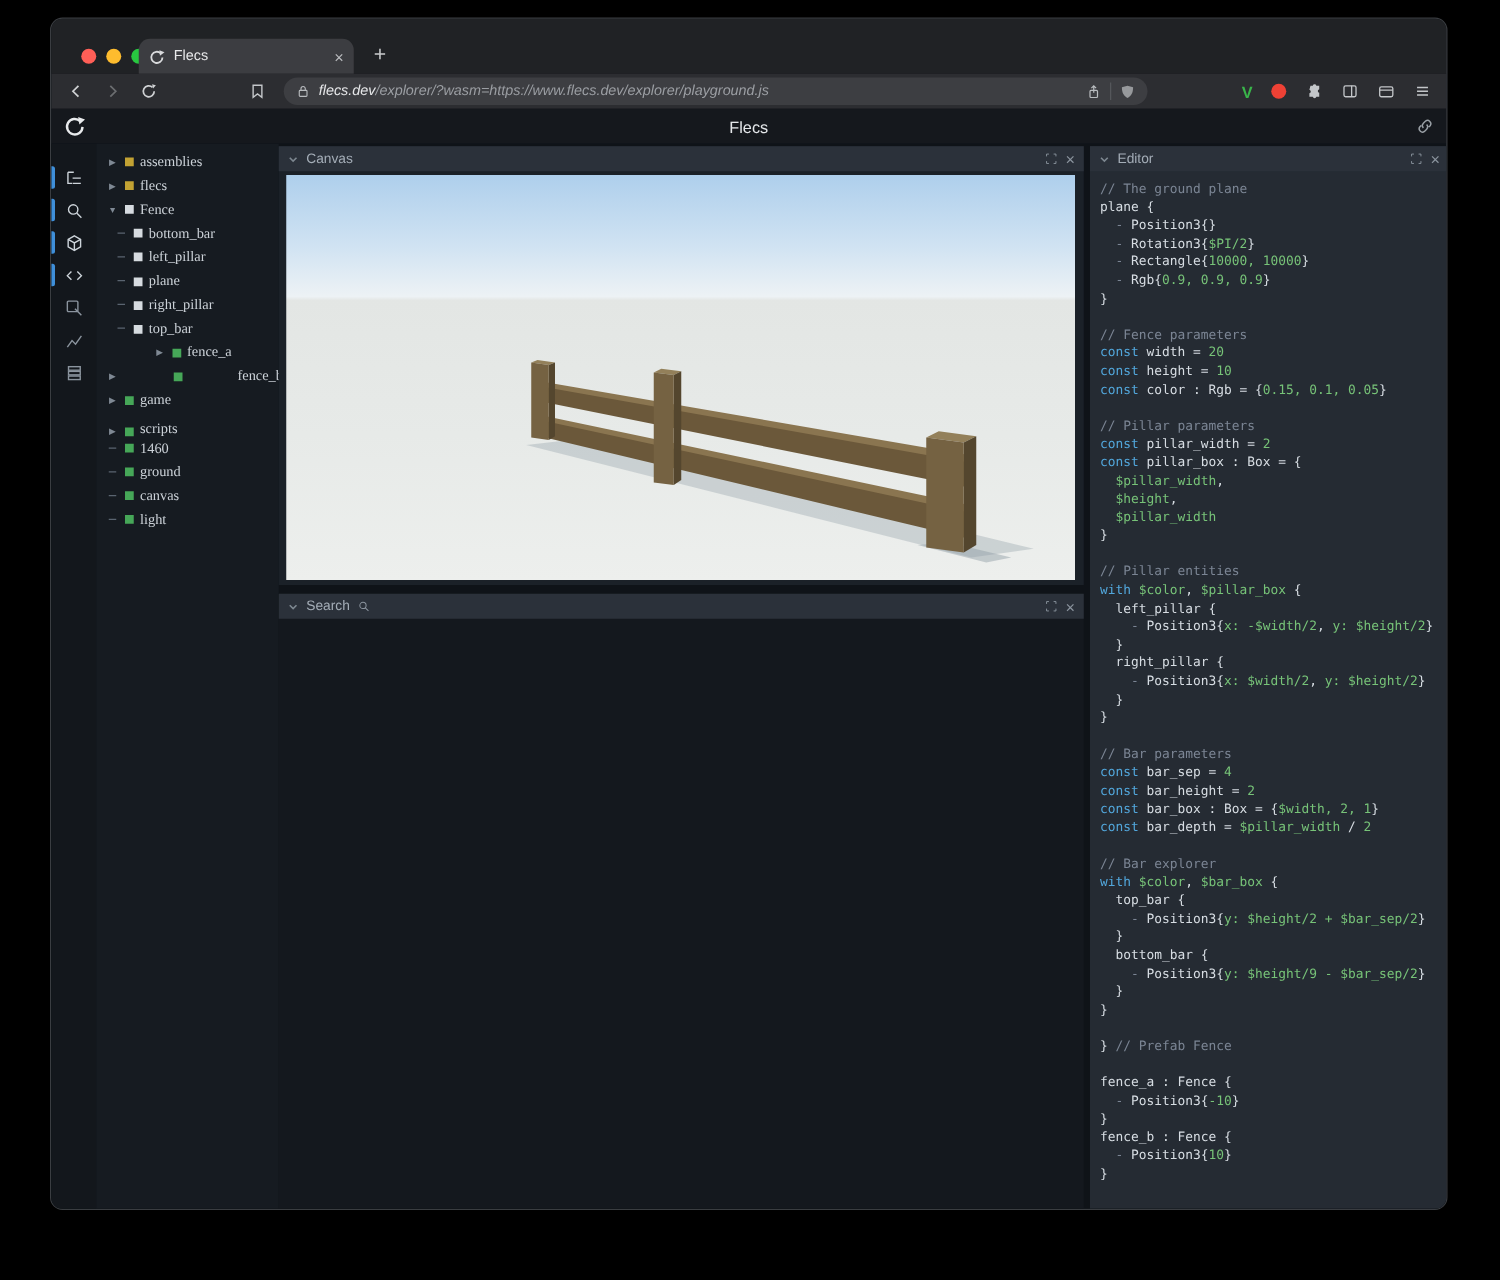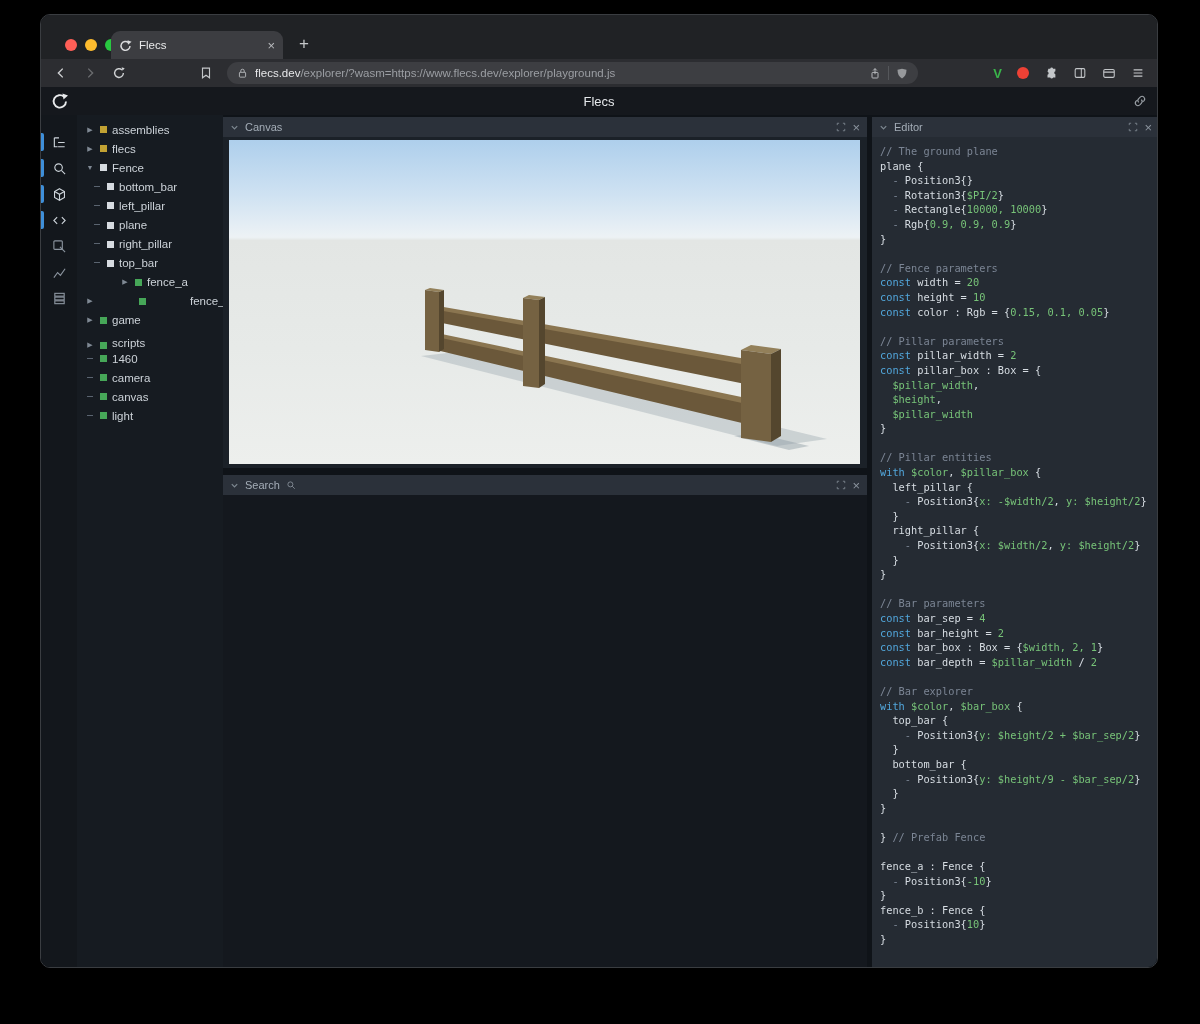--- a/index.html
+++ b/index.html
@@ -23,21 +23,21 @@
 
   .toolbar { position:absolute; left:0; top:44px; right:0; height:28px; background:#2c2d31;
     display:flex; align-items:center; padding:0 12px; gap:13px; }
   .navbtn { width:16px; height:16px; display:flex; align-items:center; justify-content:center; }
   .navbtn svg { stroke:#cfd1d3; fill:none; stroke-width:1.6; }
   .navbtn.dim svg { stroke:#6b6d70; }
   .bookmark-btn { margin-left:58px; }
   .bookmark-btn svg { stroke:#c3c6c9; fill:none; stroke-width:1.3; }
   .omnibox { flex:1; margin-right:62px; height:22px; background:#3d3e42; border-radius:11px;
     display:flex; align-items:center; padding:0 10px; gap:7px; min-width:0; }
-  .url { font-size:11.5px; white-space:nowrap; overflow:hidden; text-overflow:ellipsis; flex:1; }
+  .url { font-size:11.5px; white-space:nowrap; overflow:hidden; text-overflow:ellipsis; flex:1;font-style:italic; }
   .url .host { color:#e6e7e9; } .url .path { color:#9b9ea3; }
   .obx-icon svg { stroke:#b9bcbf; fill:none; stroke-width:1.3; display:block; }
   .obx-sep { width:1px; height:14px; background:#55575b; }
   .ext-cluster { display:flex; align-items:center; gap:15px; }
   .vbadge { color:#39b54a; font-weight:bold; font-size:13px; }
   .reddot { width:12px; height:12px; border-radius:50%; background:#ee4135; }
   .ext-cluster svg { display:block; }
 
   
   .appheader { position:absolute; left:0; top:72px; right:0; height:28px; background:#15181d;
@@ -49,21 +49,21 @@
 
   
   .content { position:absolute; left:0; top:100px; right:0; bottom:0; background:#0f1318; }
 
   .iconbar { position:absolute; left:0; top:0; bottom:0; width:36px; background:#13171c; padding-top:14px; }
   .icell { position:relative; height:26px; display:flex; align-items:center; justify-content:center; color:#8b949e; }
   .icell.on { color:#cdd4da; }
   .abar { position:absolute; left:0; top:4px; width:3px; height:18px; background:#3f8fd9; border-radius:0 2px 2px 0; }
   .ic svg { display:block; stroke:currentColor; fill:none; stroke-width:1.2; }
 
-  .treepanel { position:absolute; left:36px; top:0; bottom:0; width:146px; background:#161b21; padding-top:5px; }
+  .treepanel { position:absolute; left:36px; top:0; bottom:0; width:146px; background:#161b21; padding-top:5px;font-family:Liberation Serif, serif; }
   .trow { height:19.1px; display:flex; align-items:center; gap:5px; }
   .tarr { width:10px; text-align:center; color:#7f8994; font-size:7px; flex:none; }
   .tdash { width:10px; flex:none; position:relative; }
   .tdash::after { content:""; position:absolute; left:2px; top:-1px; width:6px; height:1px; background:#5a6470; }
   .tdot { width:7px; height:7px; flex:none; }
   .tlabel { color:#ccd2d8; font-size:11.5px; white-space:nowrap; }
 
   .panel-header { height:20px; background:#2b313a; display:flex; align-items:center; padding:0 7px; gap:6px; }
   .ph-title { color:#a4adb7; font-size:11px; }
   .ph-spacer { flex:1; }
@@ -323,21 +323,21 @@
             <span class="tlabel">scripts</span>
           </div>
           <div class="trow" style="padding-left: 8px;">
             <span class="tdash"></span>
             <span class="tdot" style="background: rgb(70, 167, 88);"></span>
             <span class="tlabel">1460</span>
           </div>
           <div class="trow" style="padding-left: 8px;">
             <span class="tdash"></span>
             <span class="tdot" style="background: rgb(70, 167, 88);"></span>
-            <span class="tlabel">camera</span>
+            <span class="tlabel">ground</span>
           </div>
           <div class="trow" style="padding-left: 8px;">
             <span class="tdash"></span>
             <span class="tdot" style="background: rgb(70, 167, 88);"></span>
             <span class="tlabel">canvas</span>
           </div>
           <div class="trow" style="padding-left: 8px;">
             <span class="tdash"></span>
             <span class="tdot" style="background: rgb(70, 167, 88);"></span>
             <span class="tlabel">light</span>

